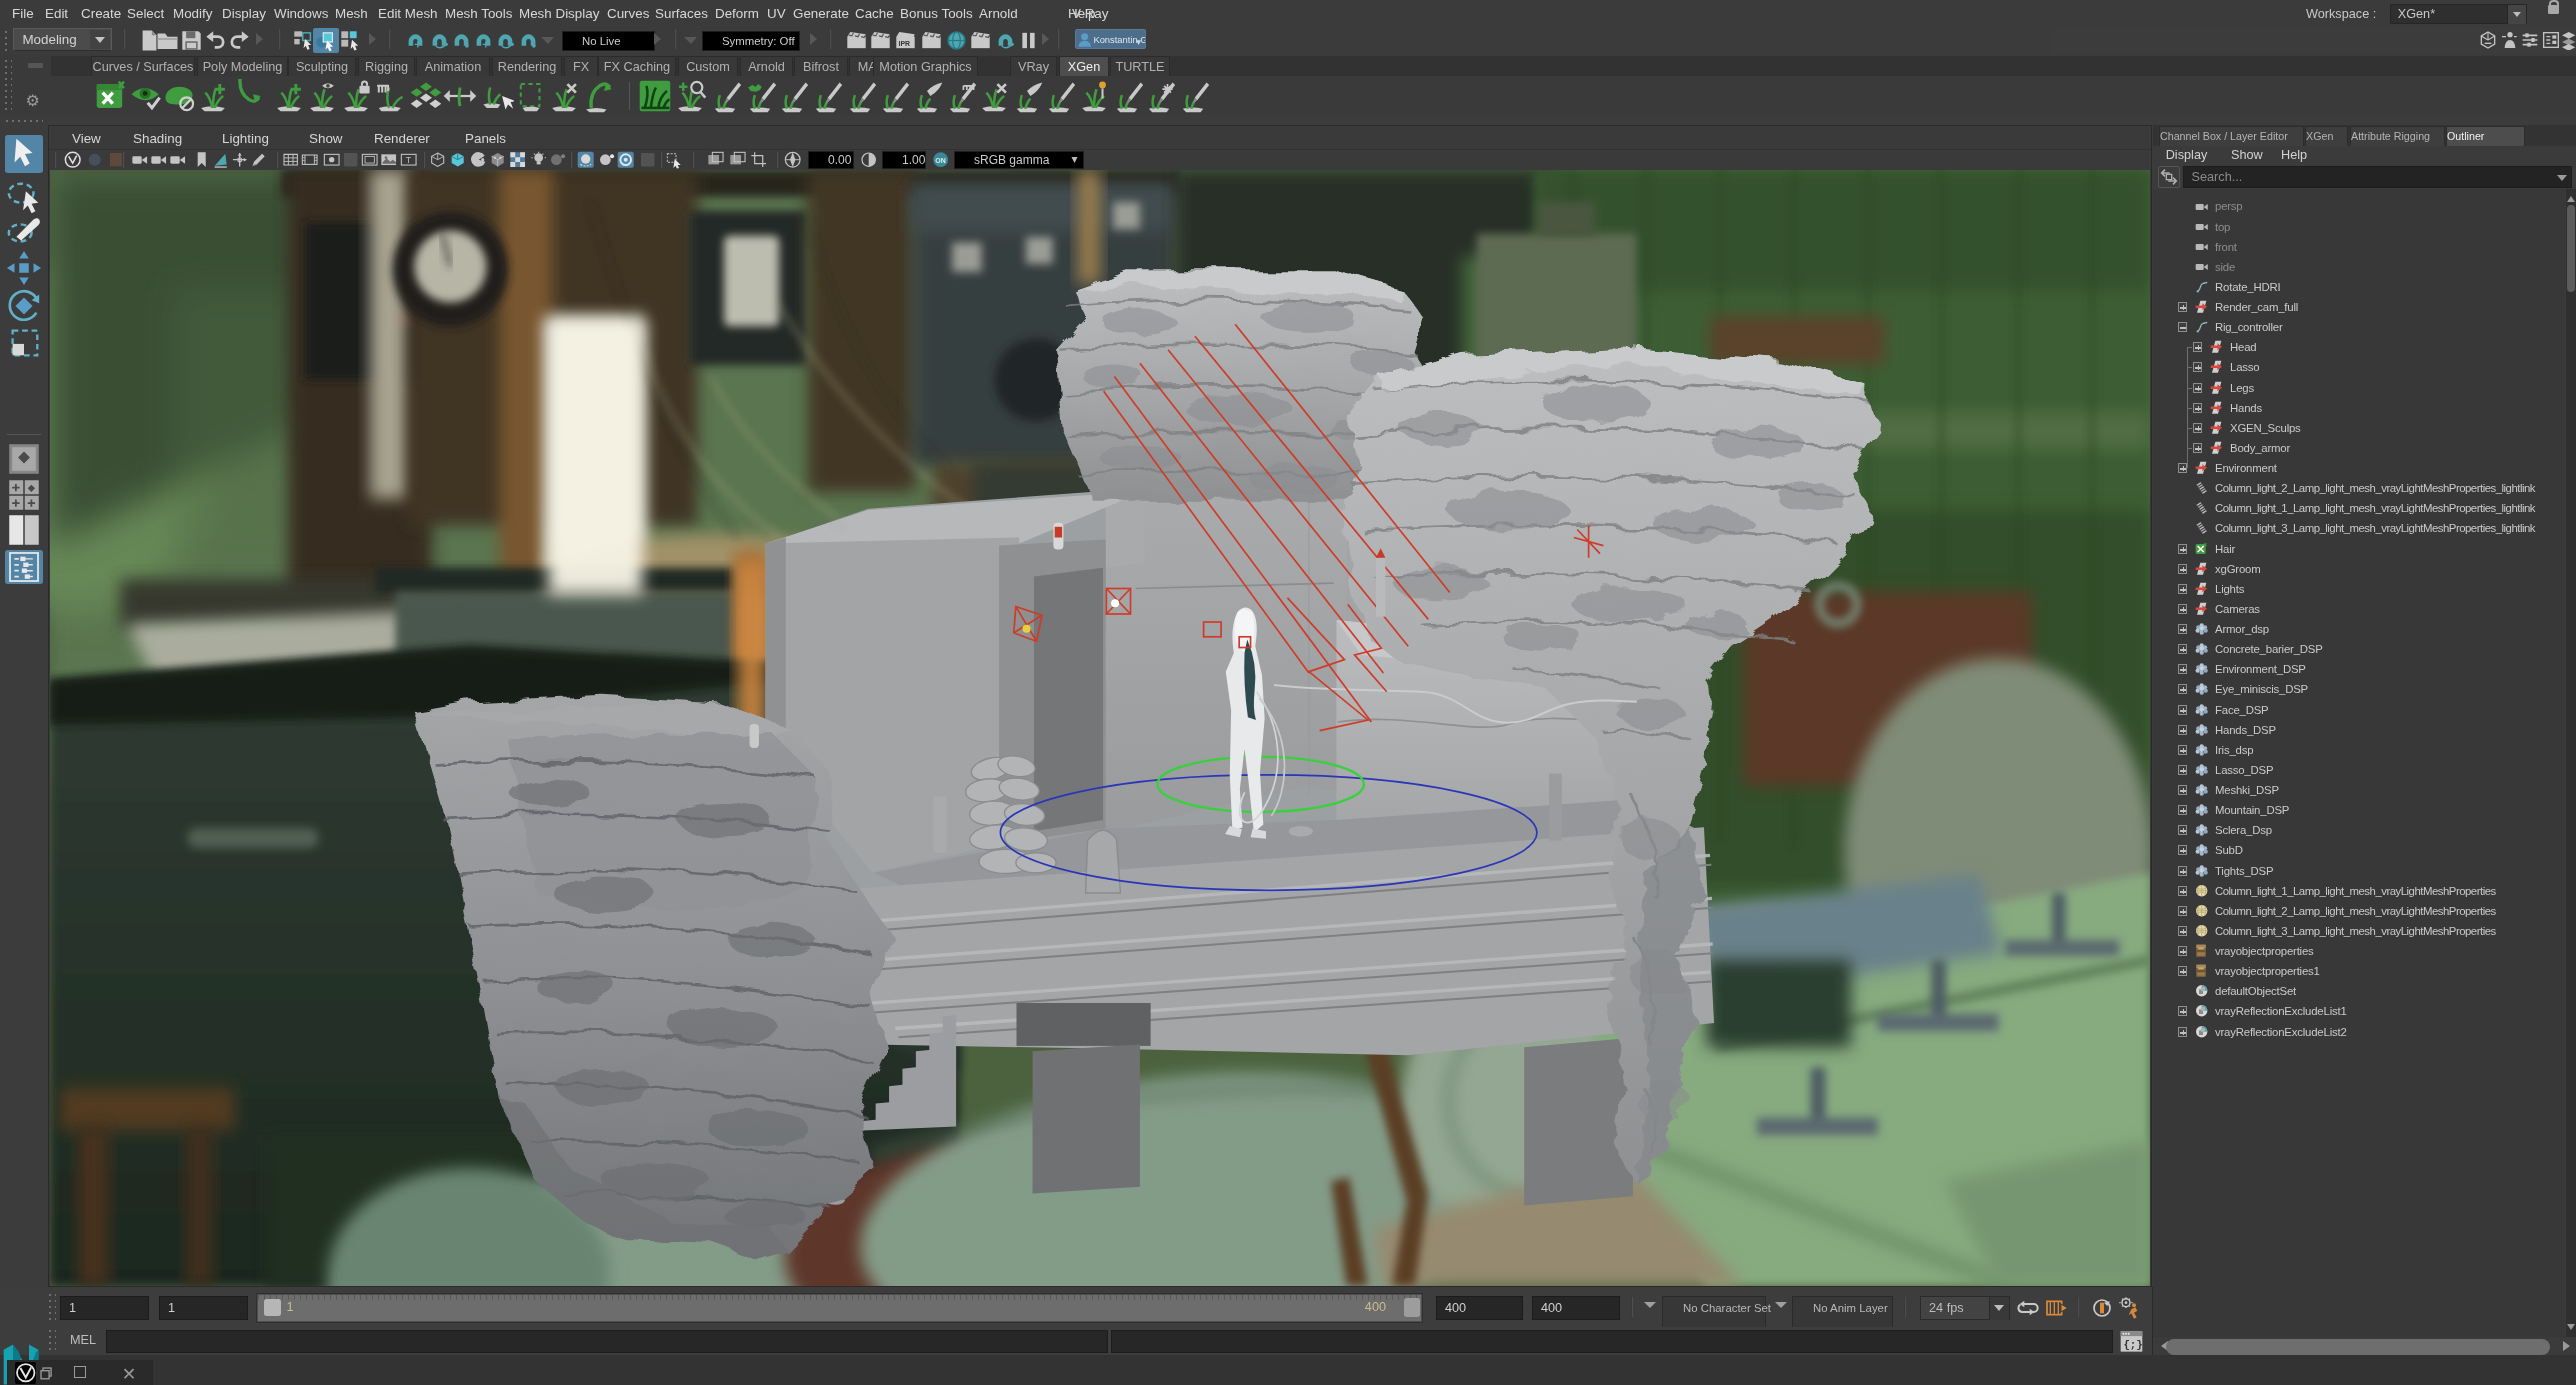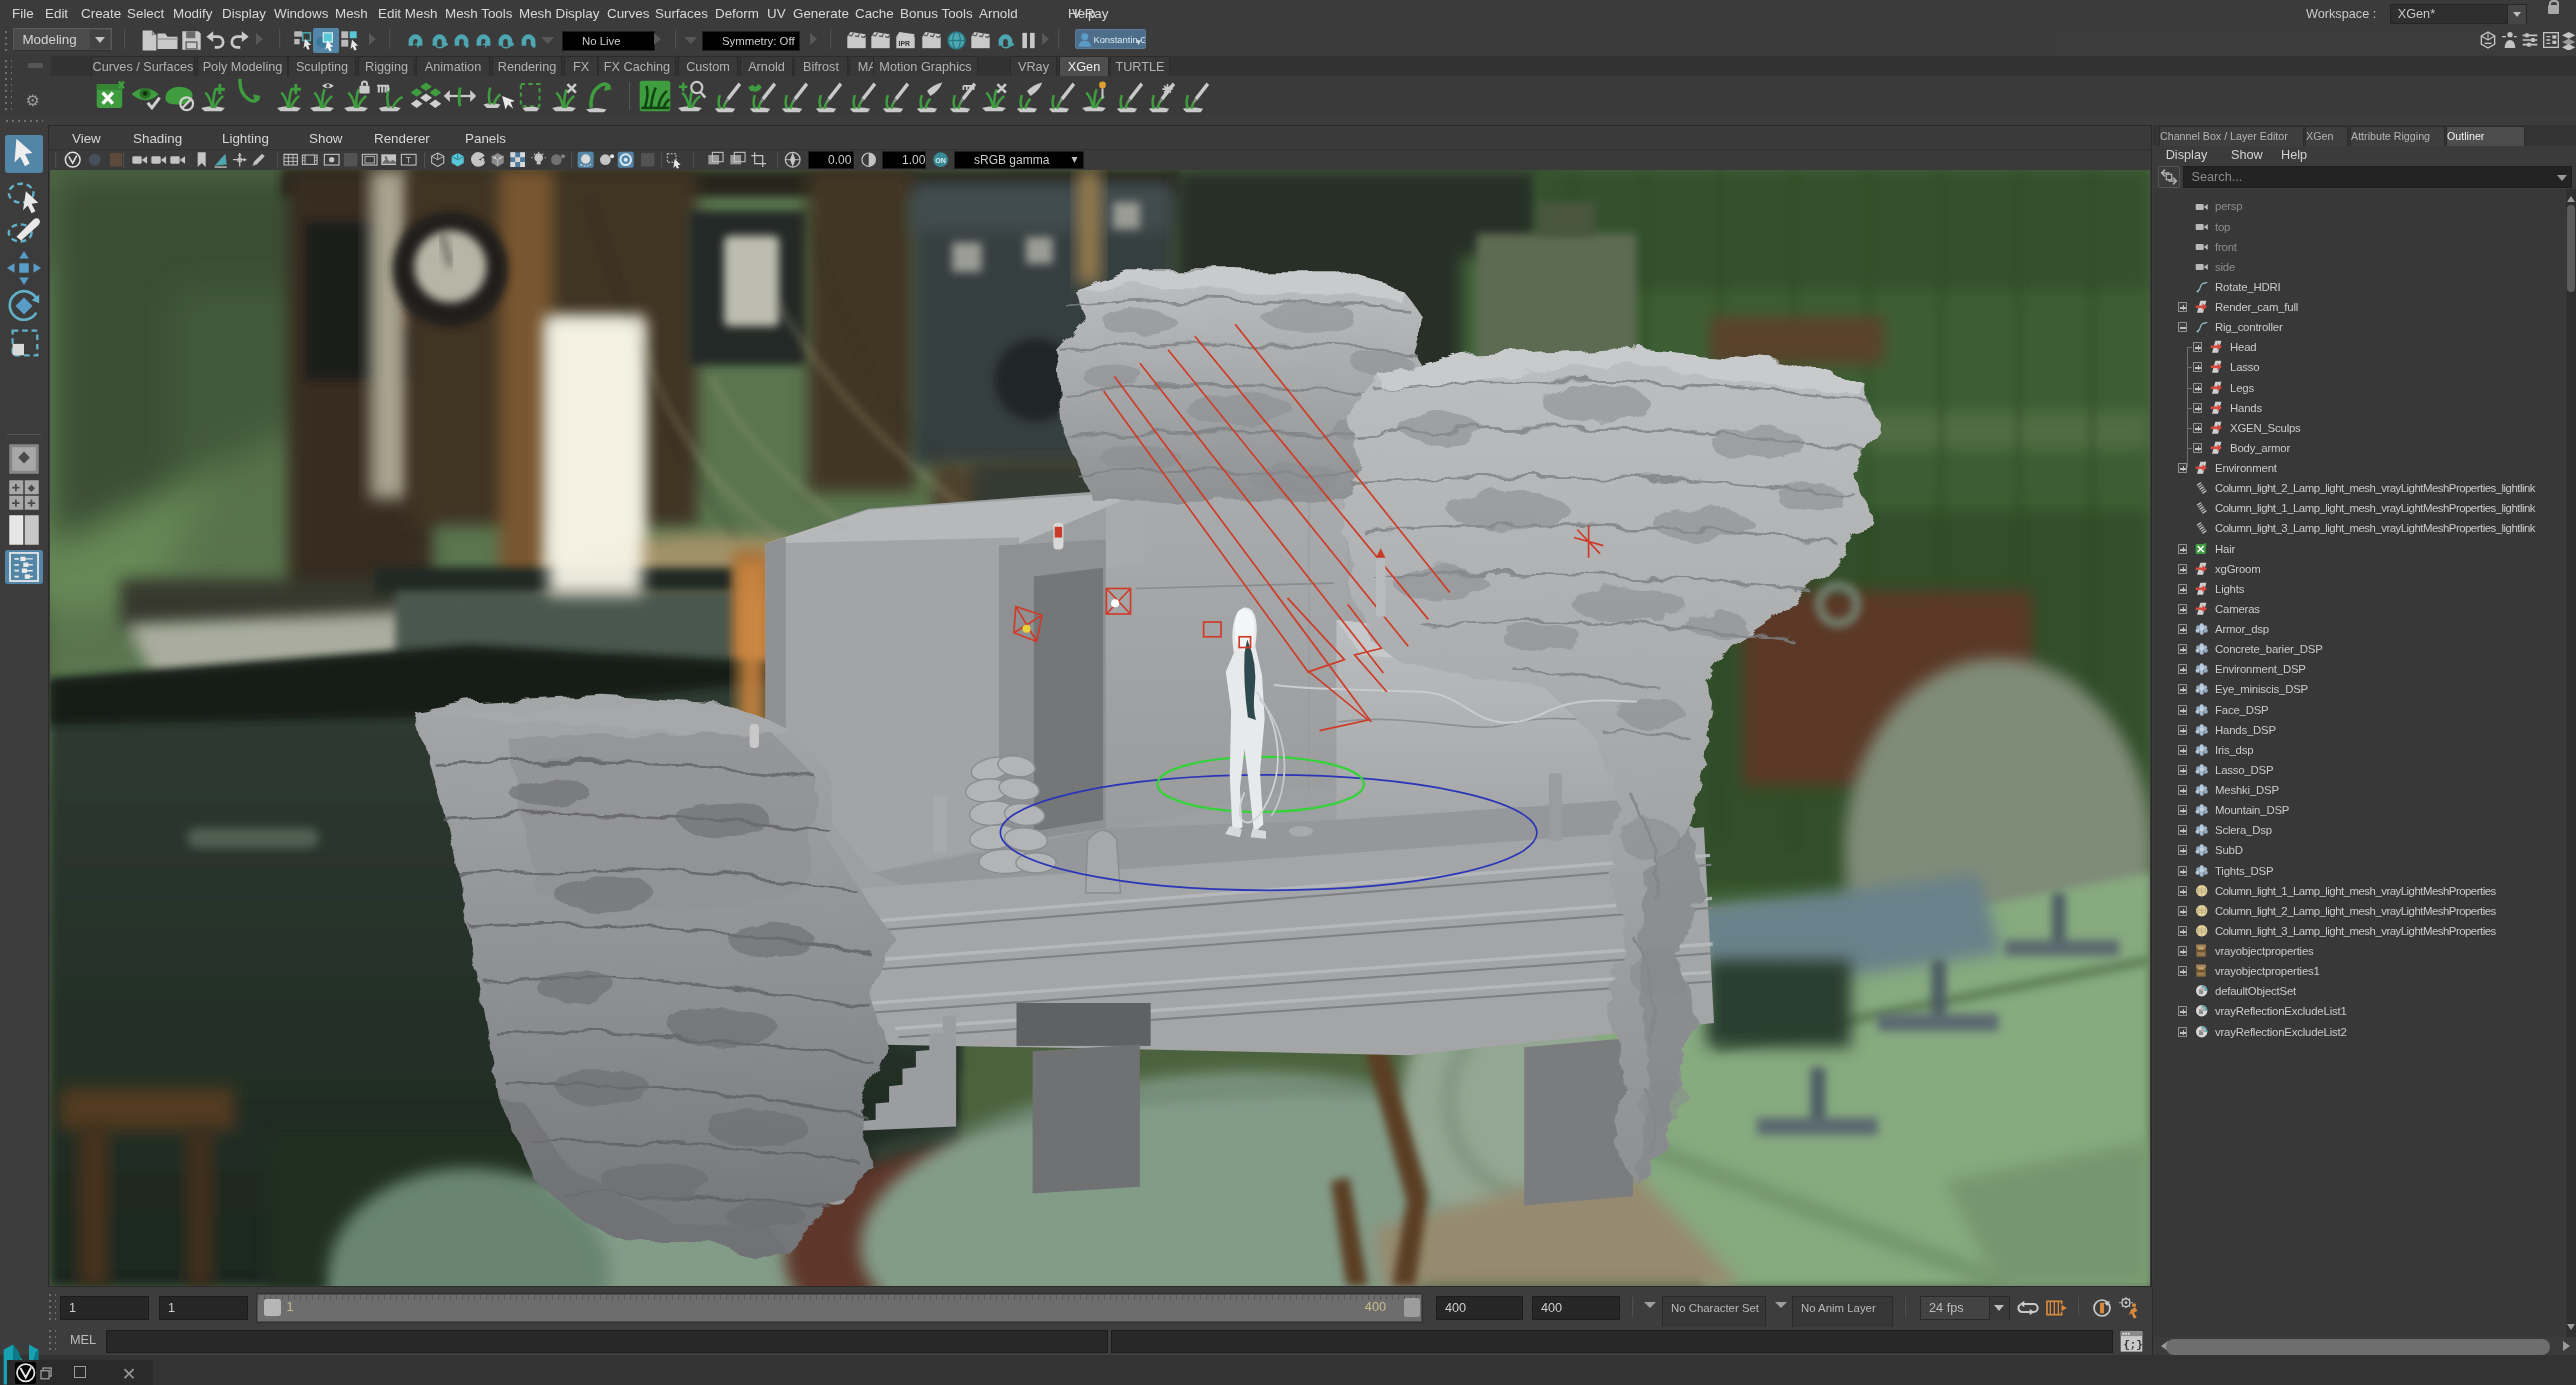--- a/index.html
+++ b/index.html
@@ -80,21 +80,21 @@
 
 #timerow{left:0;top:1287px;width:2152px;height:40px;background:#3d3d3d}
 .tfield{position:absolute;top:8.7px;height:24px;background:#262626;border:0.7px solid #1c1c1c;color:#cfcfcf;font-size:12.7px;line-height:23px;padding-left:8px}
 #tslider{position:absolute;left:256px;top:6px;width:1167px;height:29.5px;background:#4e4e4e;border:0.7px solid #303030}
 #tthumb{position:absolute;left:1.3px;top:1.3px;width:1163px;height:25.5px;background:#6d6d6d;background-image:repeating-linear-gradient(90deg,#575757 0 1.3px,transparent 1.3px 6px);background-size:100% 4.7px;background-repeat:no-repeat}
 #curframe{position:absolute;left:7.4px;top:4.7px;width:17px;height:17.4px;background:#b6b6b6;border-radius:2.7px}
 #tslider .l1{position:absolute;left:29.5px;top:6px;color:#c9bd8e;font-size:12.7px}
 #tslider .l400{position:absolute;right:36px;top:6px;color:#c9bd8e;font-size:12.7px}
 #endbox{position:absolute;right:2px;top:4px;width:16px;height:19px;background:#9d9d9d;border-radius:2.7px}
 .ddarr{position:absolute;border:6px solid transparent;border-top:6.7px solid #9f9f9f}
-.optbox{position:absolute;top:8.7px;height:36px;background:#373737;border:0.7px solid #2a2a2a;color:#b9b9b9;font-size:11.4px;line-height:23px;padding-left:8px;white-space:nowrap}
+.optbox{position:absolute;top:8.7px;height:36px;background:#373737;border:0.7px solid #2a2a2a;color:#b9b9b9;font-size:11.4px;line-height:23px;padding-left:20px;white-space:nowrap}
 #fpsbox{position:absolute;left:1920px;top:8.7px;width:90px;height:24px;background:#434343;border:0.7px solid #2a2a2a;color:#bdbdbd;font-size:12.7px;line-height:23px;padding-left:8px}
 #fpsbox .arr{position:absolute;right:0;top:0;width:20px;height:23px;background:#393939;border-left:0.7px solid #2a2a2a}
 #fpsbox .arr:after{content:"";position:absolute;left:4px;top:8.7px;border:5.4px solid transparent;border-top:6px solid #bdbdbd}
 .pbic{position:absolute;top:9.4px;width:24px;height:24px}
 
 #melrow{left:0;top:1327px;width:2152px;height:28px;background:#3d3d3d}
 #melrow .lbl{position:absolute;left:70px;top:6px;color:#bdbdbd;font-size:12.7px}
 .melfield{position:absolute;top:2.7px;height:23px;background:#272727;border:0.7px solid #1d1d1d}
 #scred{position:absolute;left:2118px;top:2.7px;width:27px;height:23px}
 

